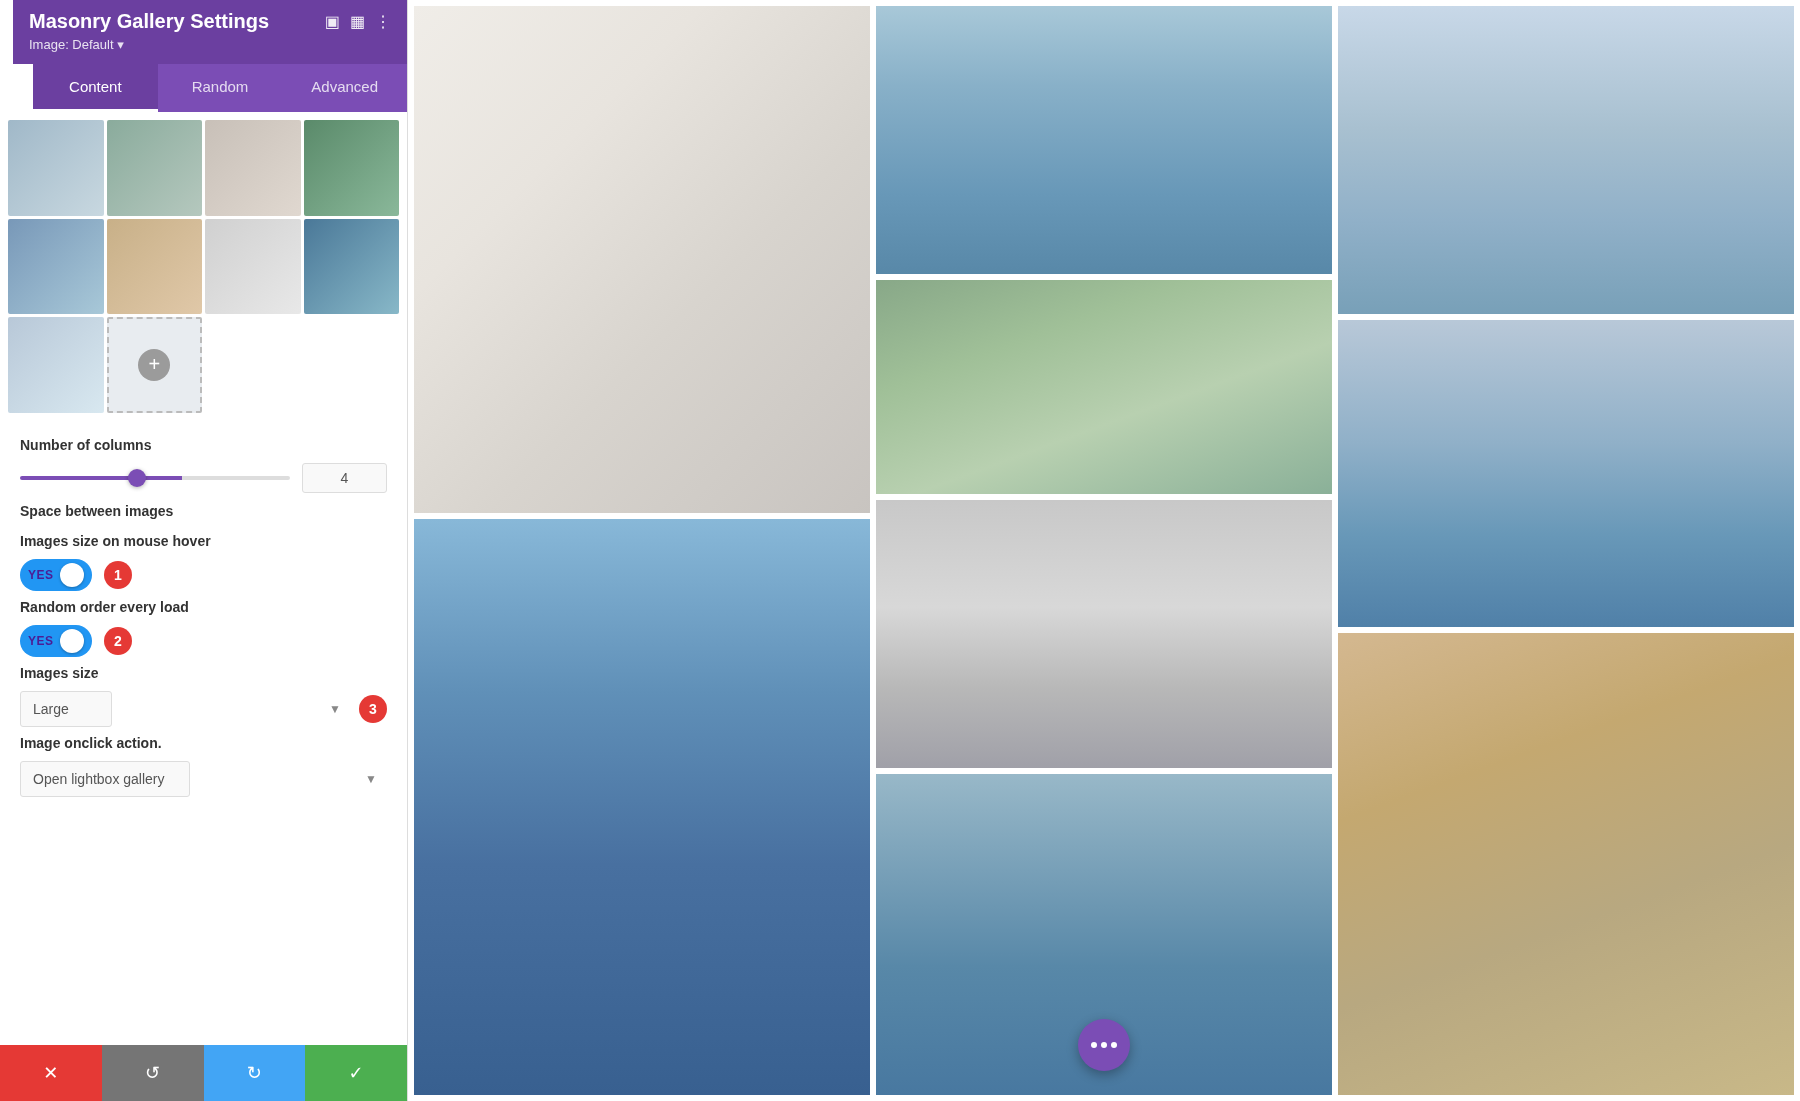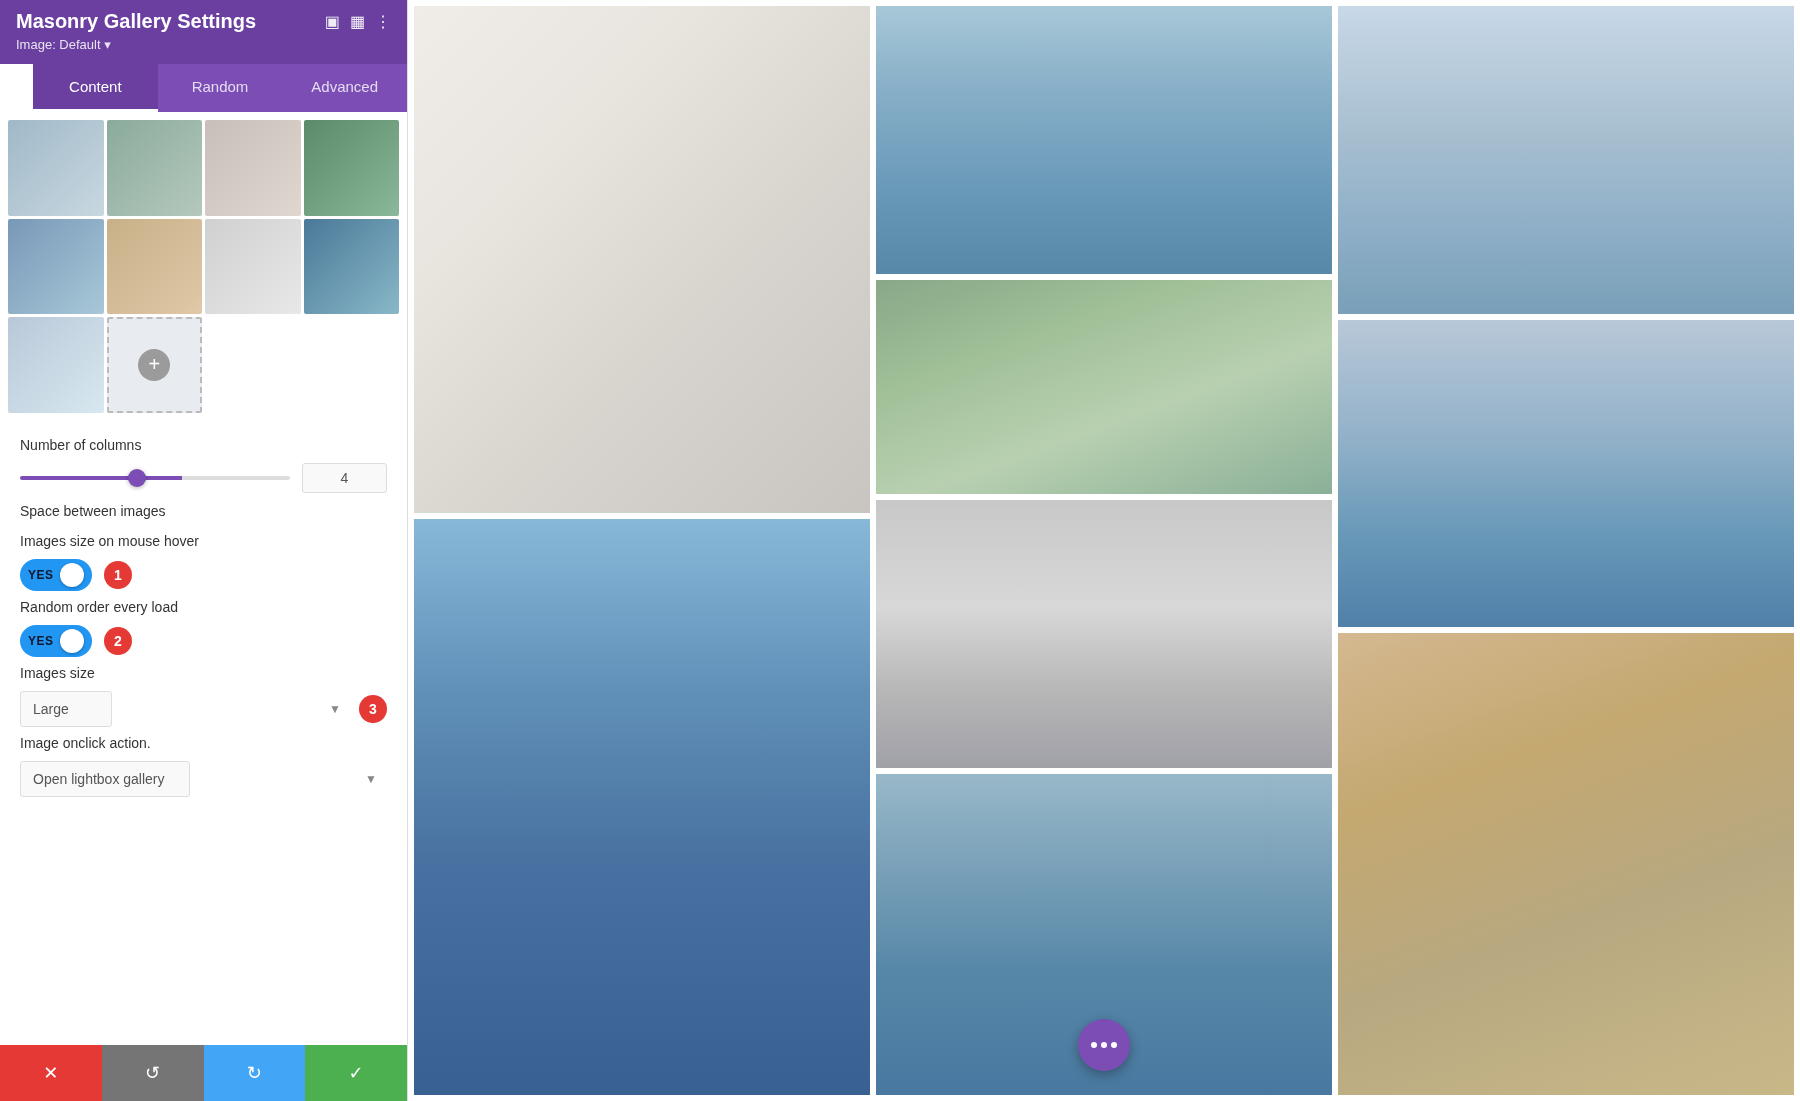--- a/index.html
+++ b/index.html
@@ -16,20 +16,21 @@
       border-right: 1px solid #ddd;
       position: relative;
       z-index: 10;
     }
 
     
     .sidebar-header {
       background: #6b3fa0;
       padding: 10px 16px 12px;
       color: white;
+      margin-left: 13px;
     }
     .sidebar-header-top {
       display: flex;
       align-items: center;
       justify-content: space-between;
       margin-bottom: 4px;
     }
     .sidebar-title {
       font-size: 20px;
       font-weight: 600;
@@ -128,21 +129,21 @@
     .t9 { background: linear-gradient(135deg, #b8c8d8 0%, #d8e8f0 100%); }
 
     
     .controls-section {
       padding: 16px 20px;
     }
     .control-label {
       font-size: 14px;
       color: #333;
       margin-bottom: 10px;
-      font-weight: 400;
+      font-weight: 700;
     }
     .slider-row {
       display: flex;
       align-items: center;
       gap: 12px;
       margin-bottom: 6px;
     }
     .slider-value {
       width: 85px;
       padding: 6px 10px;
@@ -165,21 +166,21 @@
       display: flex;
       align-items: center;
       background: #2196F3;
       border-radius: 20px;
       padding: 4px 8px;
       gap: 6px;
       cursor: pointer;
       min-width: 72px;
     }
     .toggle-yes {
-      color: #0f172a;
+      color: #4c1d95;
       font-size: 12px;
       font-weight: 700;
       letter-spacing: 0.5px;
     }
     .toggle-knob {
       width: 24px;
       height: 24px;
       background: white;
       border-radius: 50%;
       box-shadow: 0 1px 3px rgba(0,0,0,0.3);

